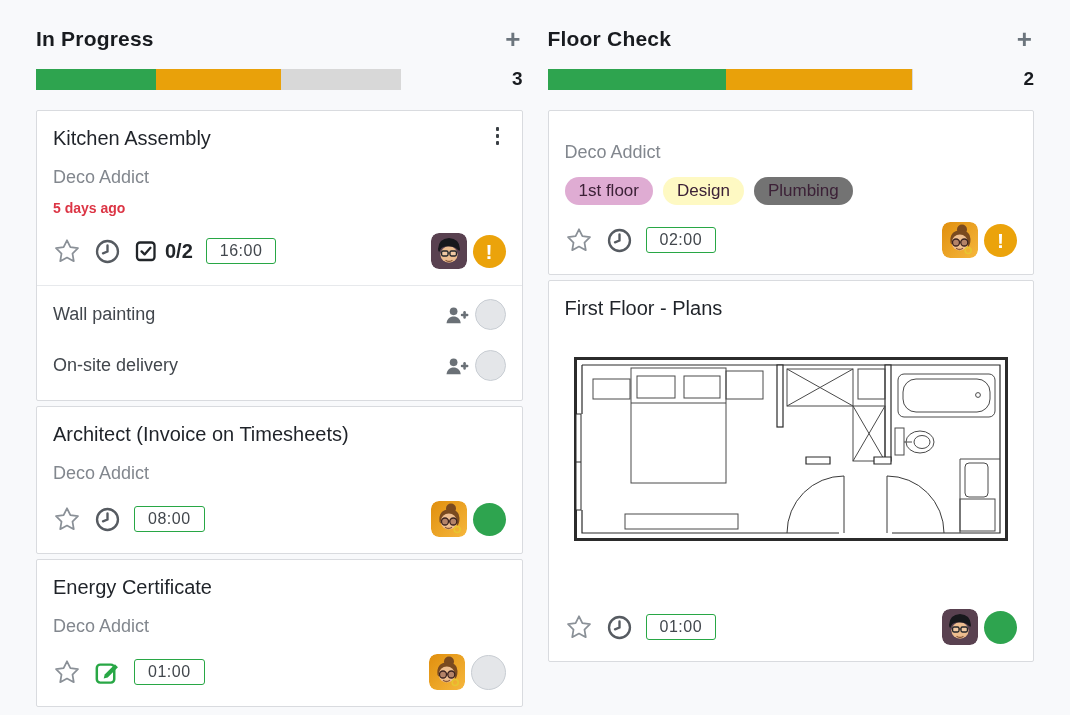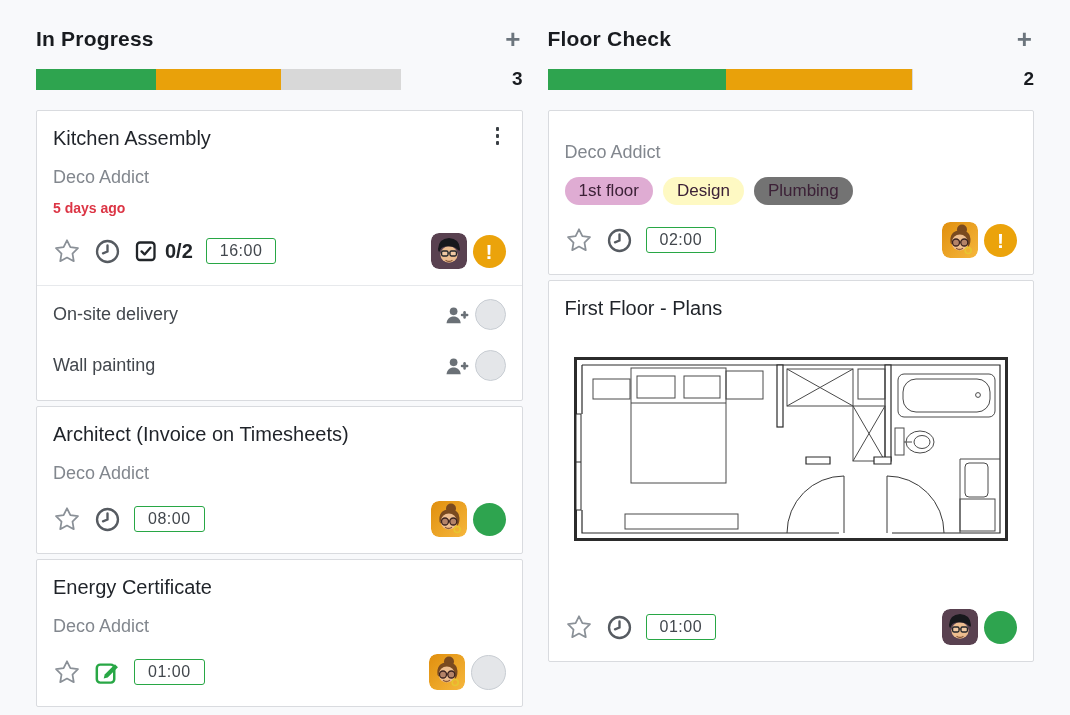--- a/index.html
+++ b/index.html
@@ -101,35 +101,35 @@
                   <line x1="17" y1="20" x2="19" y2="20" stroke="#23262a" stroke-width="1.2"></line>
                   <path d="M15 27.5 Q18 29.5 21 27.5" stroke="#8a5a3a" stroke-width="1.3" fill="none" stroke-linecap="round"></path>
                 </svg>
 </span>
             <span class="dot" style="background: rgb(235, 163, 11);">!</span>
           </span>
         </div>
       </div>
       <div class="subtasks">
         <div class="subtask">
-          <span>On-site delivery</span>
+          <span>Wall painting</span>
           <span class="s-right">
 
   <svg class="icon" width="25" height="22" viewBox="0 0 26 22" fill="#6a7076">
                 <circle cx="10" cy="7.2" r="4"></circle>
                 <path d="M2.6 19.5c.6-4.6 3.4-7 7.4-7s6.8 2.4 7.4 7z"></path>
                 <rect x="17.4" y="9.6" width="8" height="2.6" rx="1.3"></rect>
                 <rect x="20.1" y="6.9" width="2.6" height="8" rx="1.3"></rect>
               </svg>
 
             <span class="dot dot-sm" style="background: rgb(228, 230, 233); border: 1px solid rgb(200, 205, 211);"></span>
           </span>
         </div>
         <div class="subtask">
-          <span>Wall painting</span>
+          <span>On-site delivery</span>
           <span class="s-right">
 
   <svg class="icon" width="25" height="22" viewBox="0 0 26 22" fill="#6a7076">
                 <circle cx="10" cy="7.2" r="4"></circle>
                 <path d="M2.6 19.5c.6-4.6 3.4-7 7.4-7s6.8 2.4 7.4 7z"></path>
                 <rect x="17.4" y="9.6" width="8" height="2.6" rx="1.3"></rect>
                 <rect x="20.1" y="6.9" width="2.6" height="8" rx="1.3"></rect>
               </svg>
 
             <span class="dot dot-sm" style="background: rgb(228, 230, 233); border: 1px solid rgb(200, 205, 211);"></span>

